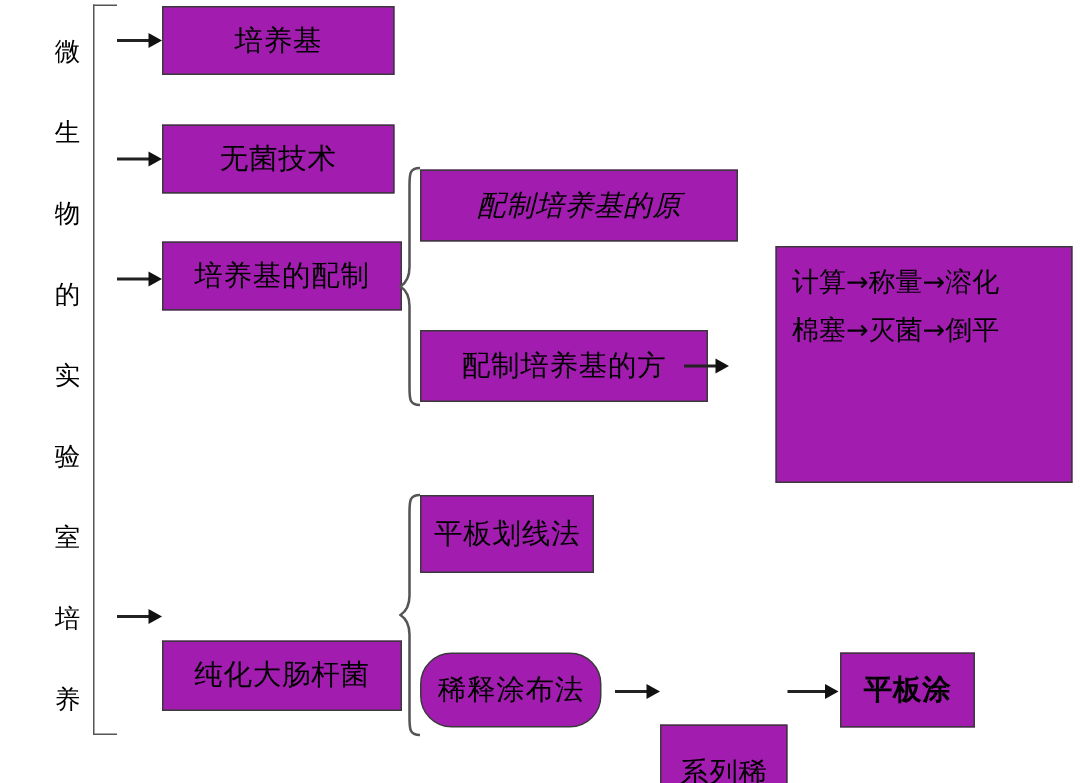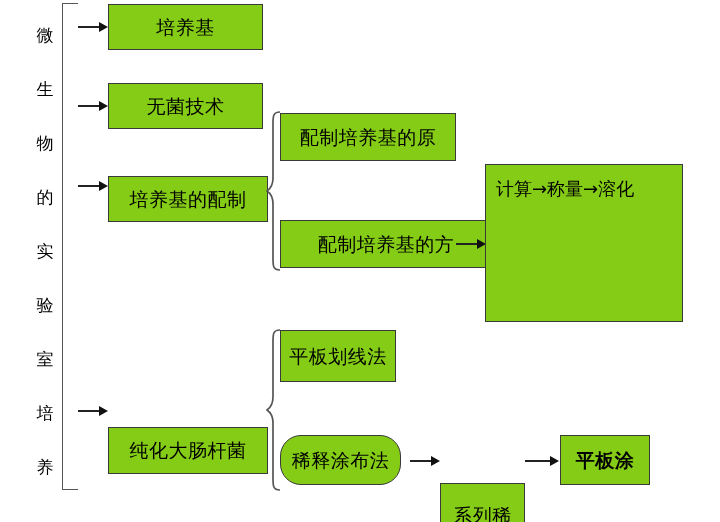--- a/index.html
+++ b/index.html
@@ -15,37 +15,38 @@
     position: relative;
     width: 720px;
     height: 522px;
     background: #ffffff;
     overflow: hidden;
   }
   .box {
     position: absolute;
     box-sizing: border-box;
     border: 1.5px solid #3a3a3a;
-    background: #84cc16;
+    background: #a21caf;
     display: flex;
     align-items: center;
     justify-content: center;
     font-size: 19px;
     line-height: 1.1;
     letter-spacing: 0.5px;
     color: #000000;
     white-space: nowrap;
   }
   .box.multiline {
     display: block;
     padding: 8px 10px 0 10px;
     text-align: left;
     font-size: 18px;
     line-height: 1.75;
     letter-spacing: 0px;
+    margin-left: 32px;
   }
   .box.multiline .ln {
     display: block;
     white-space: nowrap;
   }
   .vtext {
     position: absolute;
     width: 34px;
     text-align: center;
     font-size: 17px;
@@ -115,37 +116,38 @@
   <div class="connector" style="left:78px; top:185px; width:22px;"></div>
   <div class="arrowhead" style="left:99px; top:181px;"></div>
 
   <div class="connector" style="left:78px; top:410px; width:22px;"></div>
   <div class="arrowhead" style="left:99px; top:406px;"></div>
 
   <div class="box" style="left:108px; top:4px; width:155px; height:46px;">培养基</div>
 
   <div class="box" style="left:108px; top:83px; width:155px; height:46px;text-align:center;">无菌技术</div>
 
-  <div class="box" style="left:108px; top:176px; width:160px; height:46px;">培养基的配制</div>
+  <div class="box" style="left:108px; top:161px; width:160px; height:46px;">培养基的配制</div>
 
   <div class="brace" style="left:266px; top:110px; width:16px; height:162px;">
     <svg width="16" height="162" viewBox="0 0 16 162" xmlns="http://www.w3.org/2000/svg">
       <path d="M14,2 C7,2 7,6 7,14 L7,68 C7,76 4,79 1,81 C4,83 7,86 7,94 L7,148 C7,156 7,160 14,160" fill="none" stroke="#555555" stroke-width="1.7"></path>
     </svg>
   </div>
 
-  <div class="box" style="left:280px; top:113px; width:176px; height:48px;">配制培养基的原</div>
+  <div class="box" style="left:280px; top:113px; width:212px; height:48px;font-style:italic;">配制培养基的原</div>
 
-  <div class="box" style="left:280px; top:220px; width:212px; height:48px;">配制培养基的方</div>
+  <div class="box" style="left:280px; top:220px; width:192px; height:48px;">配制培养基的方</div>
 
   <div class="connector" style="left:456px; top:243px; width:22px;"></div>
   <div class="arrowhead" style="left:477px; top:239px;"></div>
 
   <div class="box multiline" style="left:485px; top:164px; width:198px; height:158px;">
     <span class="ln">计算→称量→溶化</span>
+    <span class="ln">棉塞→灭菌→倒平</span>
   </div>
 
   <div class="box" style="left:108px; top:387px; width:160px; height:47px;margin-top:40px;">纯化大肠杆菌</div>
 
   <div class="brace" style="left:266px; top:328px; width:16px; height:164px;">
     <svg width="16" height="164" viewBox="0 0 16 164" xmlns="http://www.w3.org/2000/svg">
       <path d="M14,2 C7,2 7,6 7,14 L7,69 C7,77 4,80 1,82 C4,84 7,87 7,95 L7,150 C7,158 7,162 14,162" fill="none" stroke="#555555" stroke-width="1.7"></path>
     </svg>
   </div>
 

